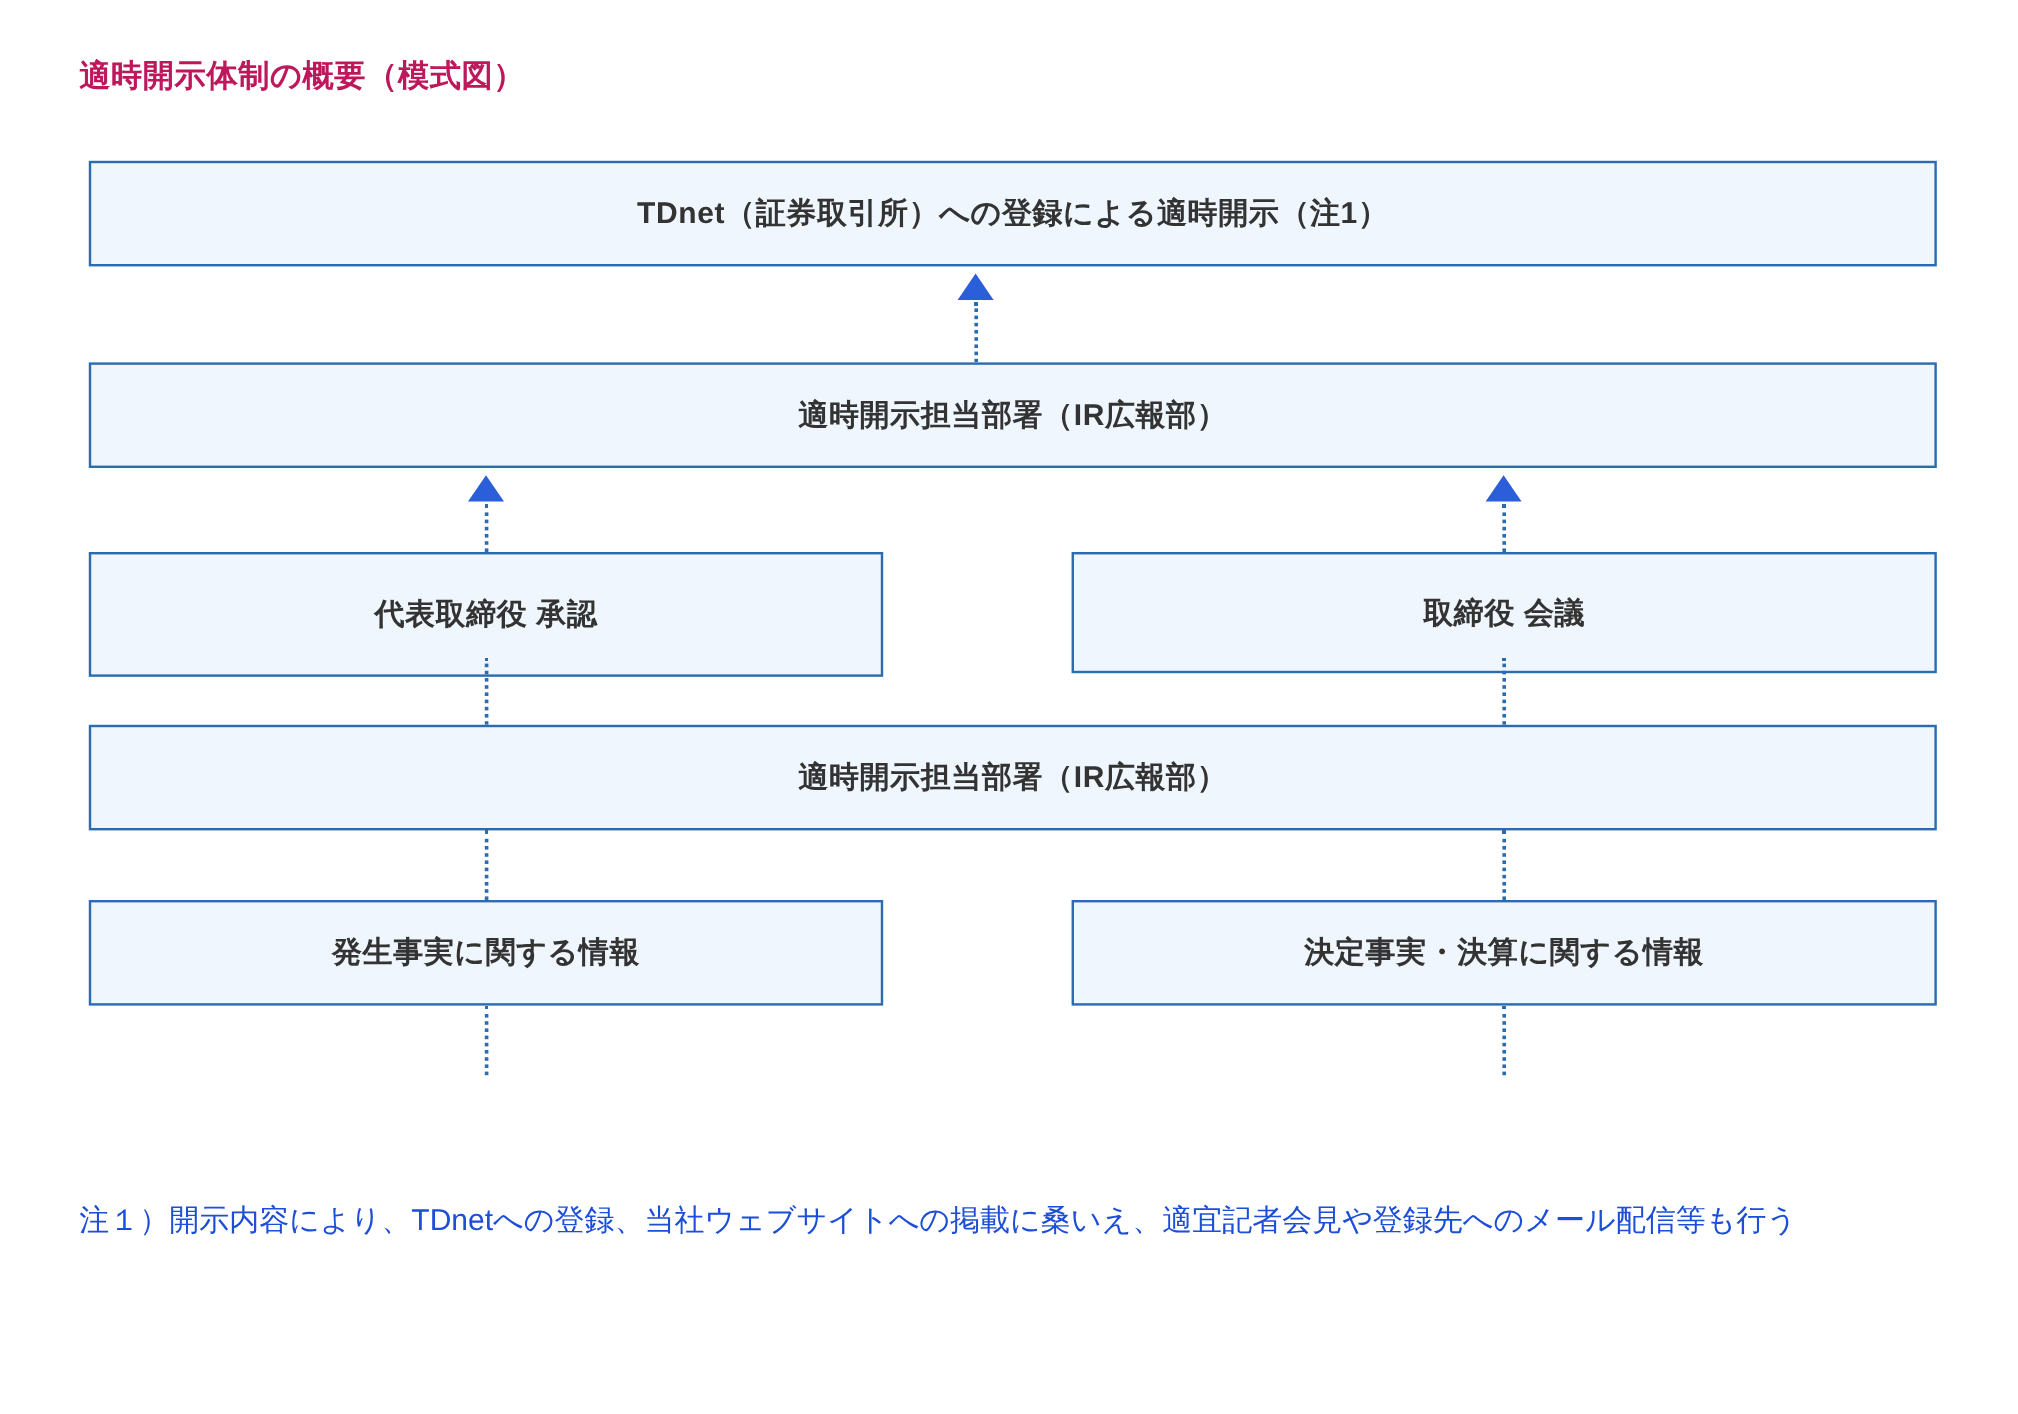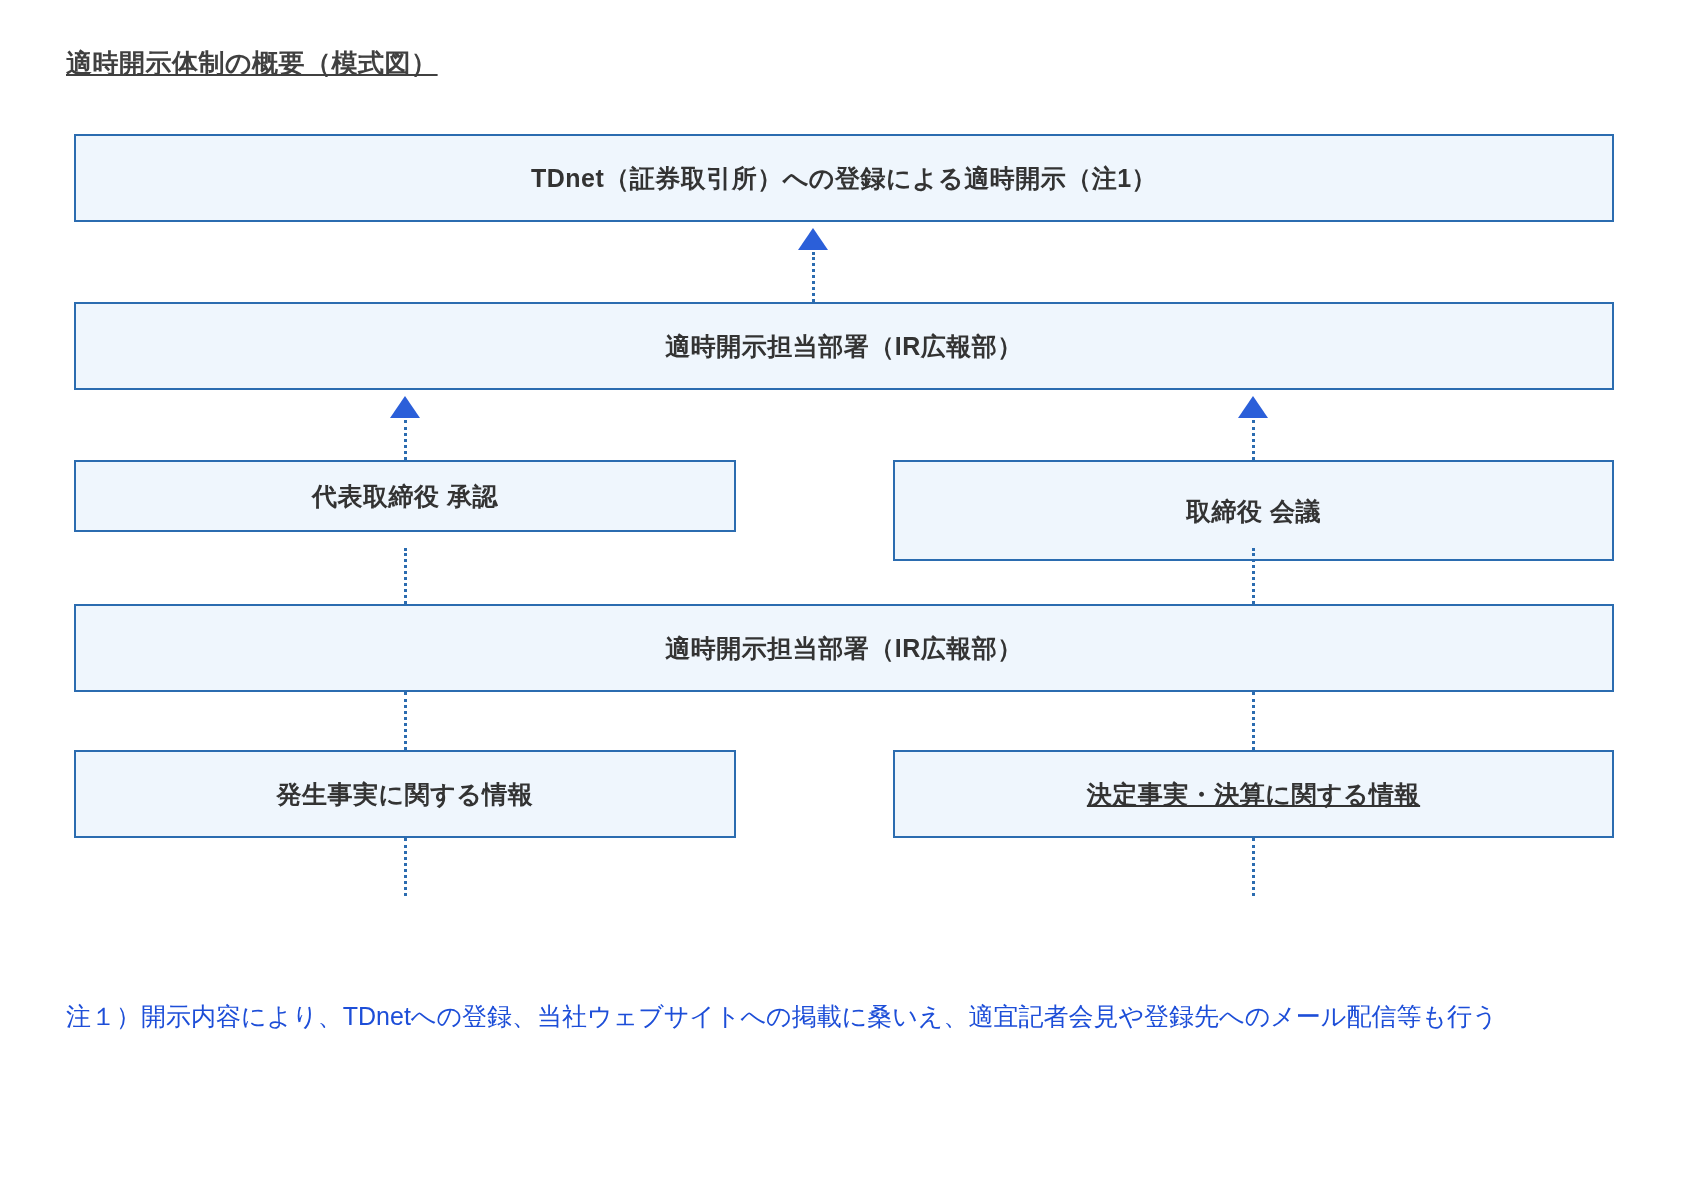--- a/index.html
+++ b/index.html
@@ -22,23 +22,22 @@
   }
 
   
   .diagram-title {
     position: absolute;
     left: 66px;
     top: 46px;
     font-size: 26px;
     font-weight: bold;
     letter-spacing: 0.5px;
-    color: #404040;
+    color: #be185d;
     white-space: nowrap;
-    text-decoration: underline;
   }
 
   
   .node-box {
     position: absolute;
     box-sizing: border-box;
     background: #eff6fd;
     border: 2px solid #2b6cb0;
     display: flex;
     align-items: center;
@@ -49,25 +48,25 @@
     font-size: 25px;
     font-weight: bold;
     color: #333333;
     letter-spacing: 0.5px;
     line-height: 1.2;
     white-space: nowrap;
   }
 
   .box-tdnet      { left: 74px;  top: 134px; width: 1540px; height: 88px; }
   .box-ir-upper   { left: 74px;  top: 302px; width: 1540px; height: 88px; }
-  .box-ceo        { left: 74px;  top: 460px; width: 662px;  height: 72px; }
+  .box-ceo        { left: 74px;  top: 460px; width: 662px;  height: 104px; }
   .box-board      { left: 893px; top: 460px; width: 721px;  height: 101px; }
   .box-ir-lower   { left: 74px;  top: 604px; width: 1540px; height: 88px; }
   .box-occurrence { left: 74px;  top: 750px; width: 662px;  height: 88px; }
-  .box-decision   { left: 893px; top: 750px; width: 721px;  height: 88px; text-decoration: underline; }
+  .box-decision   { left: 893px; top: 750px; width: 721px;  height: 88px; }
   .box-manager    { left: 74px;  top: 896px; width: 1540px; height: 88px; }
 
   
   .connector {
     position: absolute;
     width: 0;
     border-left: 3px dotted #2b6cb0;
   }
   .conn-tdnet     { left: 812px;  top: 252px; height: 50px; }
   .conn-ceo-up    { left: 404px;  top: 420px; height: 40px; }

